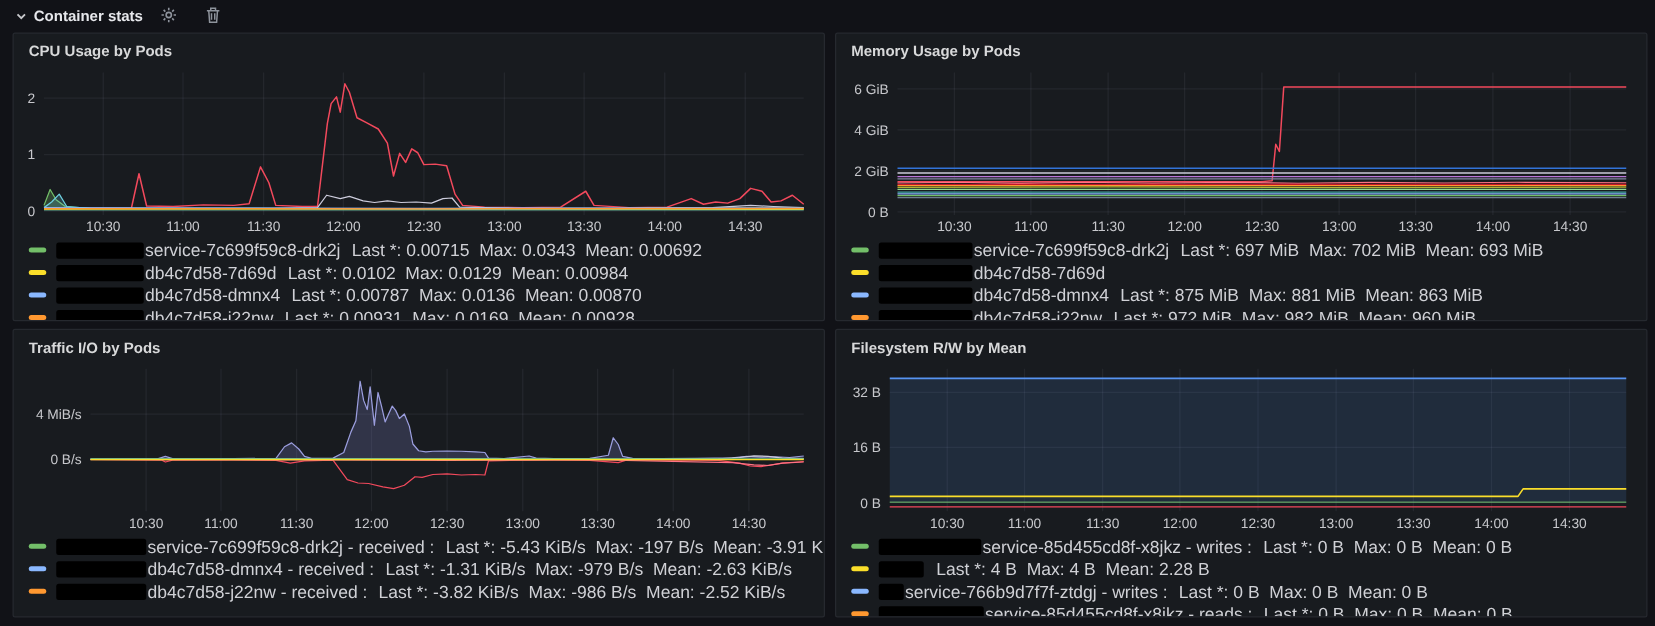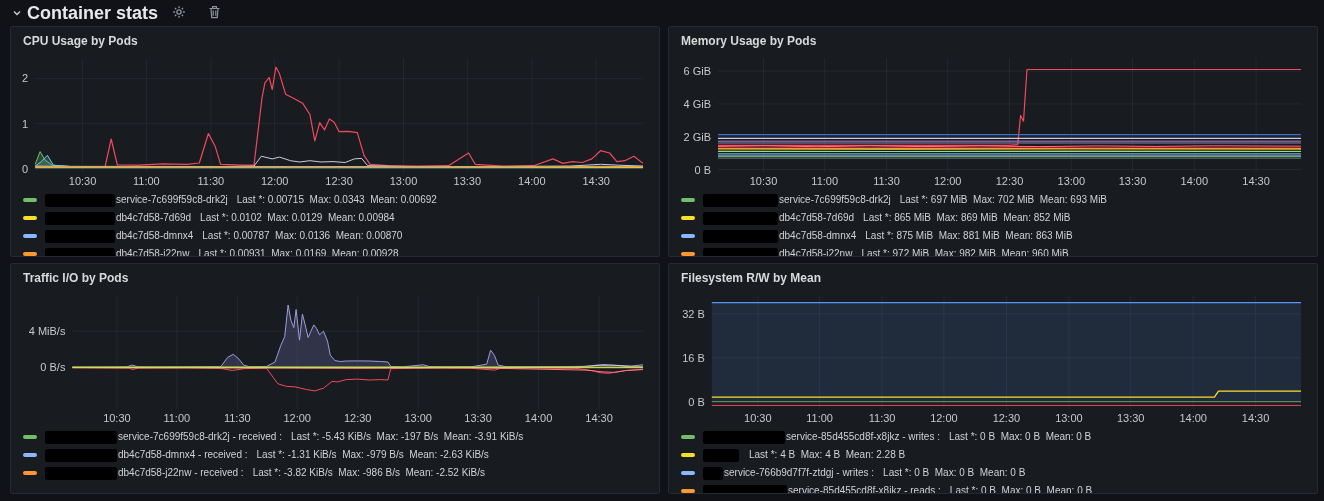--- a/index.html
+++ b/index.html
@@ -4,30 +4,30 @@
 <style>
   html,body{margin:0;padding:0;}
   body{
     width:1324px;height:501px;overflow:hidden;
     background:#111217;color:#ccccdc;
     font-family:"Liberation Sans",sans-serif;
   }
   .dash{padding:0 6px 0 10px;}
   .row-header{display:flex;align-items:center;height:26px;gap:6px;padding-left:2px;}
   .row-toggle{display:flex;align-items:center;gap:5px;background:none;border:none;cursor:pointer;padding:0;}
-  .row-title{font-size:18px;font-weight:700;color:#e7e8ec;}
+  .row-title{font-size:12px;font-weight:700;color:#e7e8ec;}
   .icon-btn{background:none;border:none;padding:0 8px;cursor:pointer;display:flex;align-items:center;}
   .grid{display:grid;grid-template-columns:650px 650px;gap:6px 8px;border-radius:29px;}
   .panel{
     background:#181b1f;border:1px solid #26292f;border-radius:2px;
     height:231px;display:flex;flex-direction:column;overflow:hidden;box-sizing:border-box;
   }
   .panel-title{margin:0;font-size:12px;font-weight:600;color:#d8d9da;padding:7px 12px 2px;line-height:14px;}
   .chart{height:136px;margin:2px 8px 0 4px;}
-  .legend{flex:1;overflow:hidden;padding:3px 12px 0;font-size:10px;line-height:18px;}
+  .legend{flex:1;overflow:hidden;padding:3px 12px 0;font-size:14px;line-height:18px;}
   .legend-row{display:flex;align-items:center;height:18px;white-space:nowrap;}
   .marker{width:14px;height:4px;border-radius:2px;margin-right:8px;flex:none;}
   .redact{height:13px;background:#000;border-radius:2px;margin-right:1px;flex:none;}
   .lname{color:#d0d1d6;}
   .lstats{color:#d0d1d6;margin-left:9px;}
 </style>
 </head>
 <body>
 
 <div class="dash">
@@ -175,21 +175,20 @@
           <div class="legend-row">
             <span class="marker" style="background: rgb(115, 191, 105);"></span>
             <span class="redact" style="width: 75px;"></span>
             <span class="lname">service-7c699f59c8-drk2j</span>
             <span class="lstats">Last *: 697 MiB&nbsp; Max: 702 MiB&nbsp; Mean: 693 MiB</span>
           </div>
           <div class="legend-row">
             <span class="marker" style="background: rgb(250, 222, 42);"></span>
             <span class="redact" style="width: 75px;"></span>
             <span class="lname">db4c7d58-7d69d</span>
-            <span class="lstats">Last *: 865 MiB&nbsp; Max: 869 MiB&nbsp; Mean: 852 MiB</span>
           </div>
           <div class="legend-row">
             <span class="marker" style="background: rgb(138, 184, 255);"></span>
             <span class="redact" style="width: 75px;"></span>
             <span class="lname">db4c7d58-dmnx4</span>
             <span class="lstats">Last *: 875 MiB&nbsp; Max: 881 MiB&nbsp; Mean: 863 MiB</span>
           </div>
           <div class="legend-row">
             <span class="marker" style="background: rgb(255, 152, 48);"></span>
             <span class="redact" style="width: 75px;"></span>

